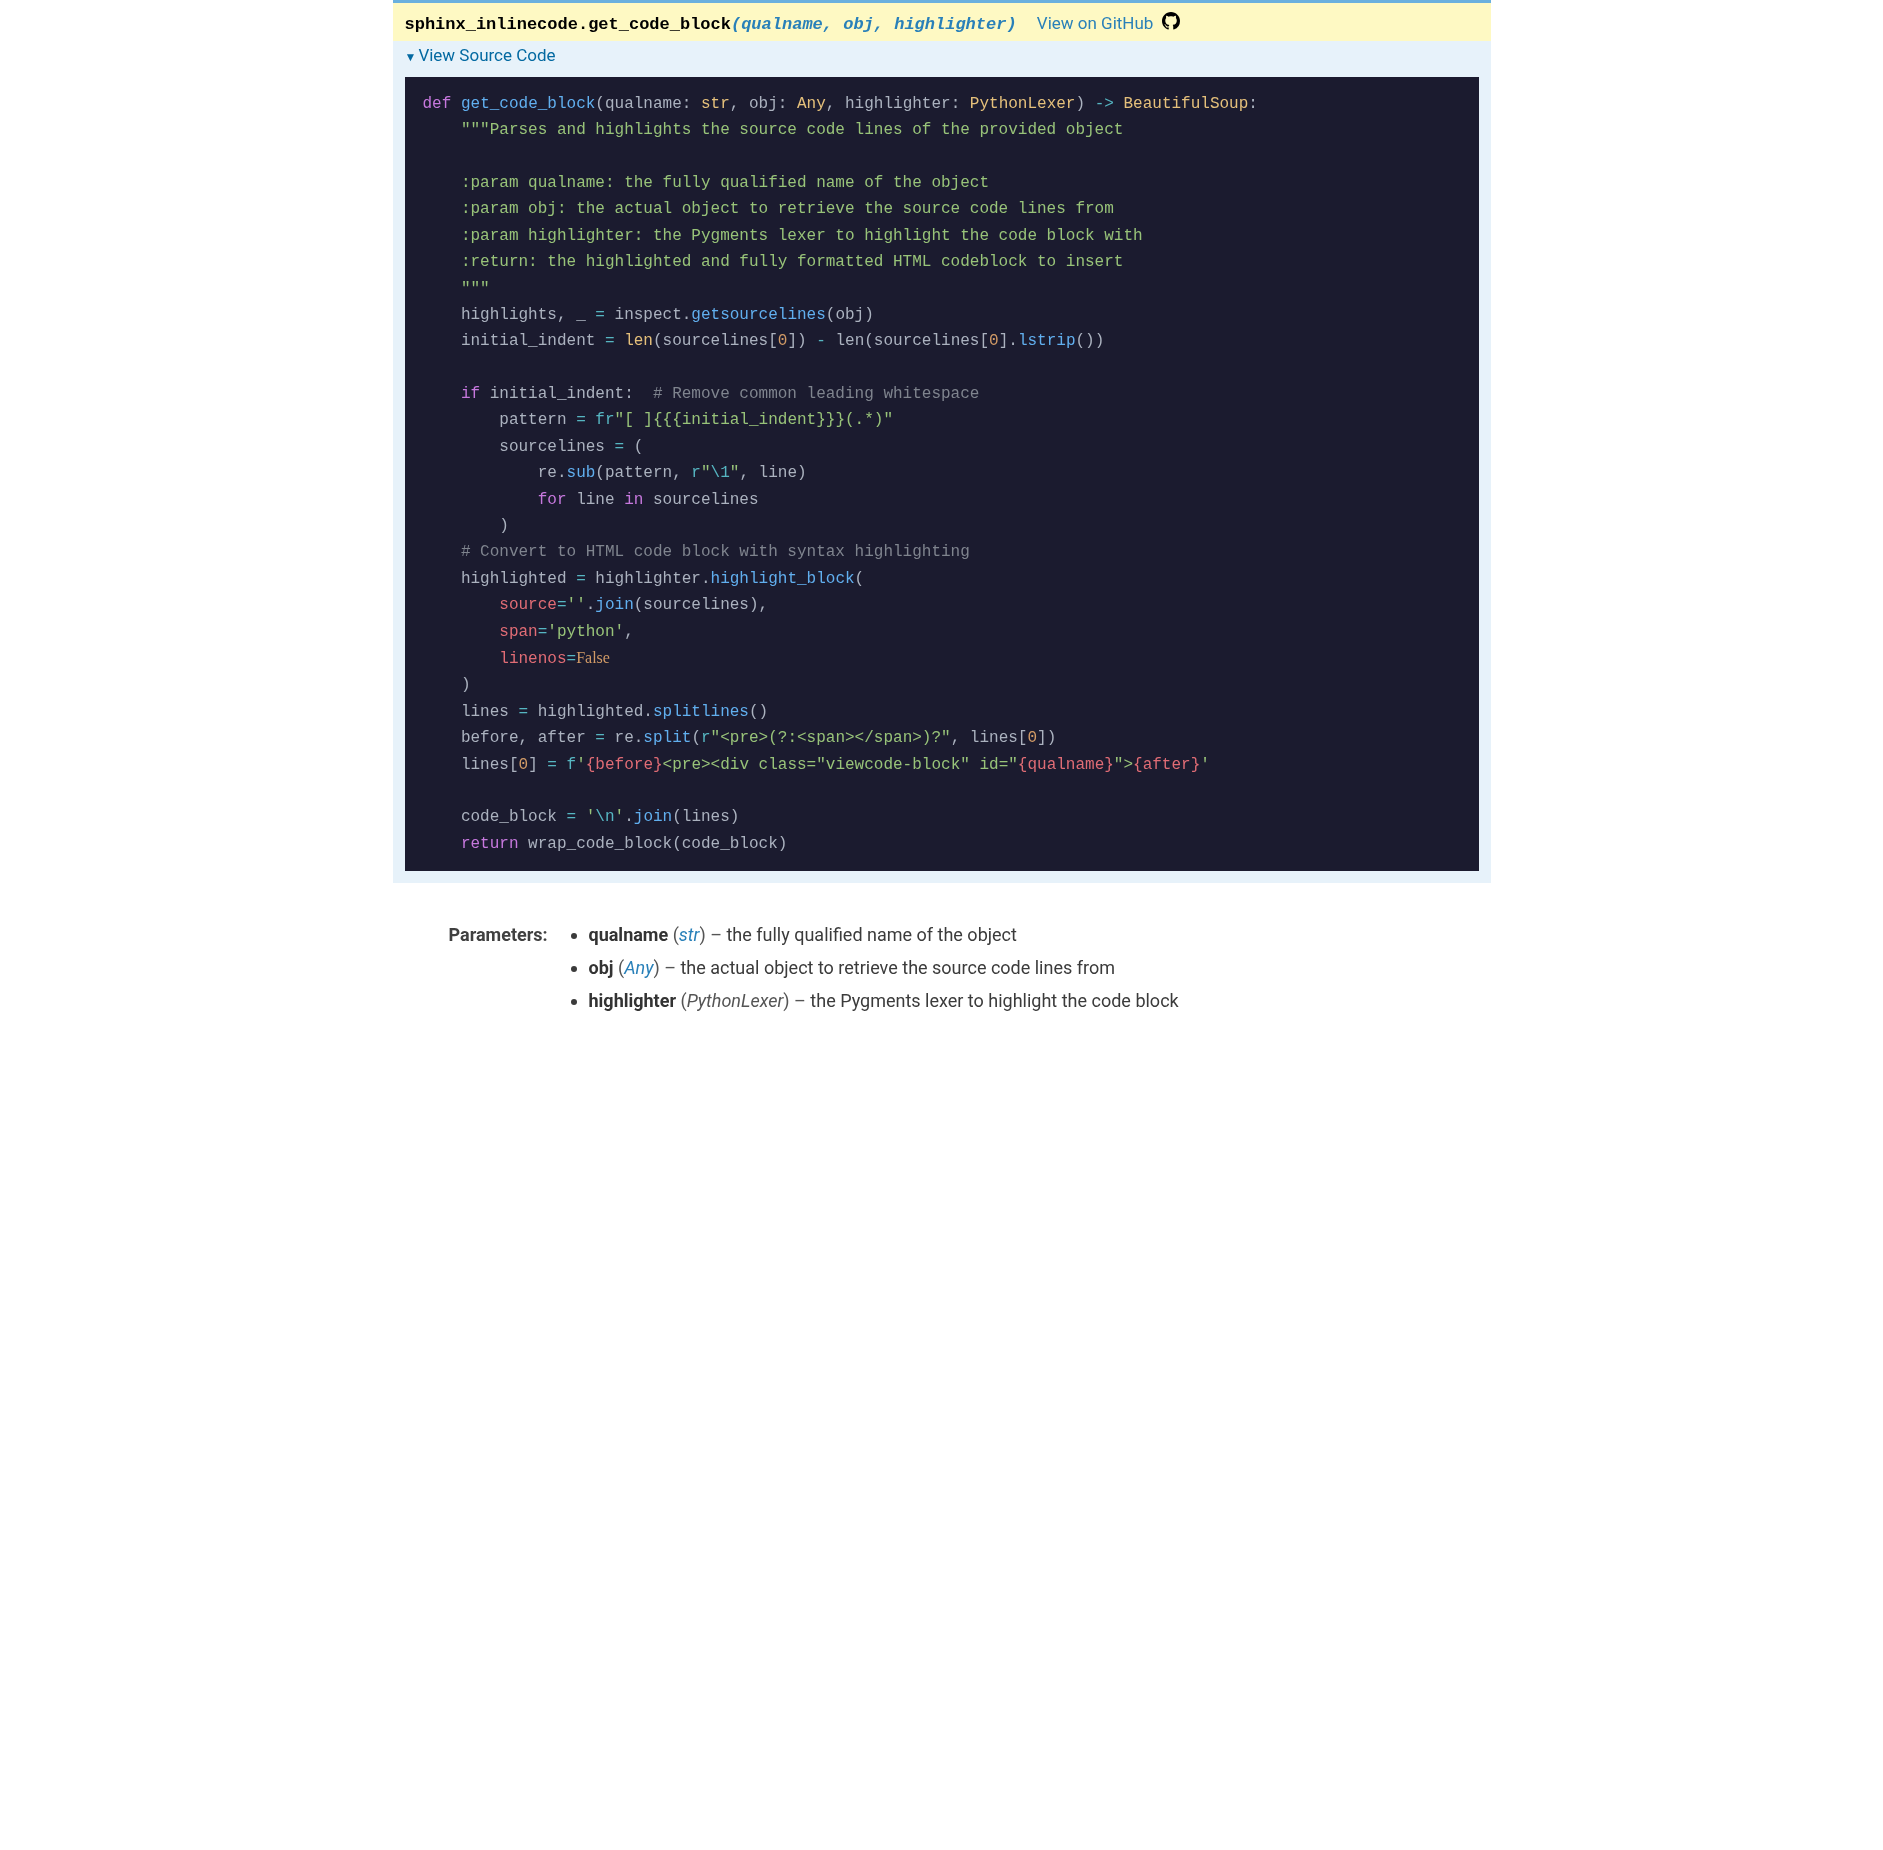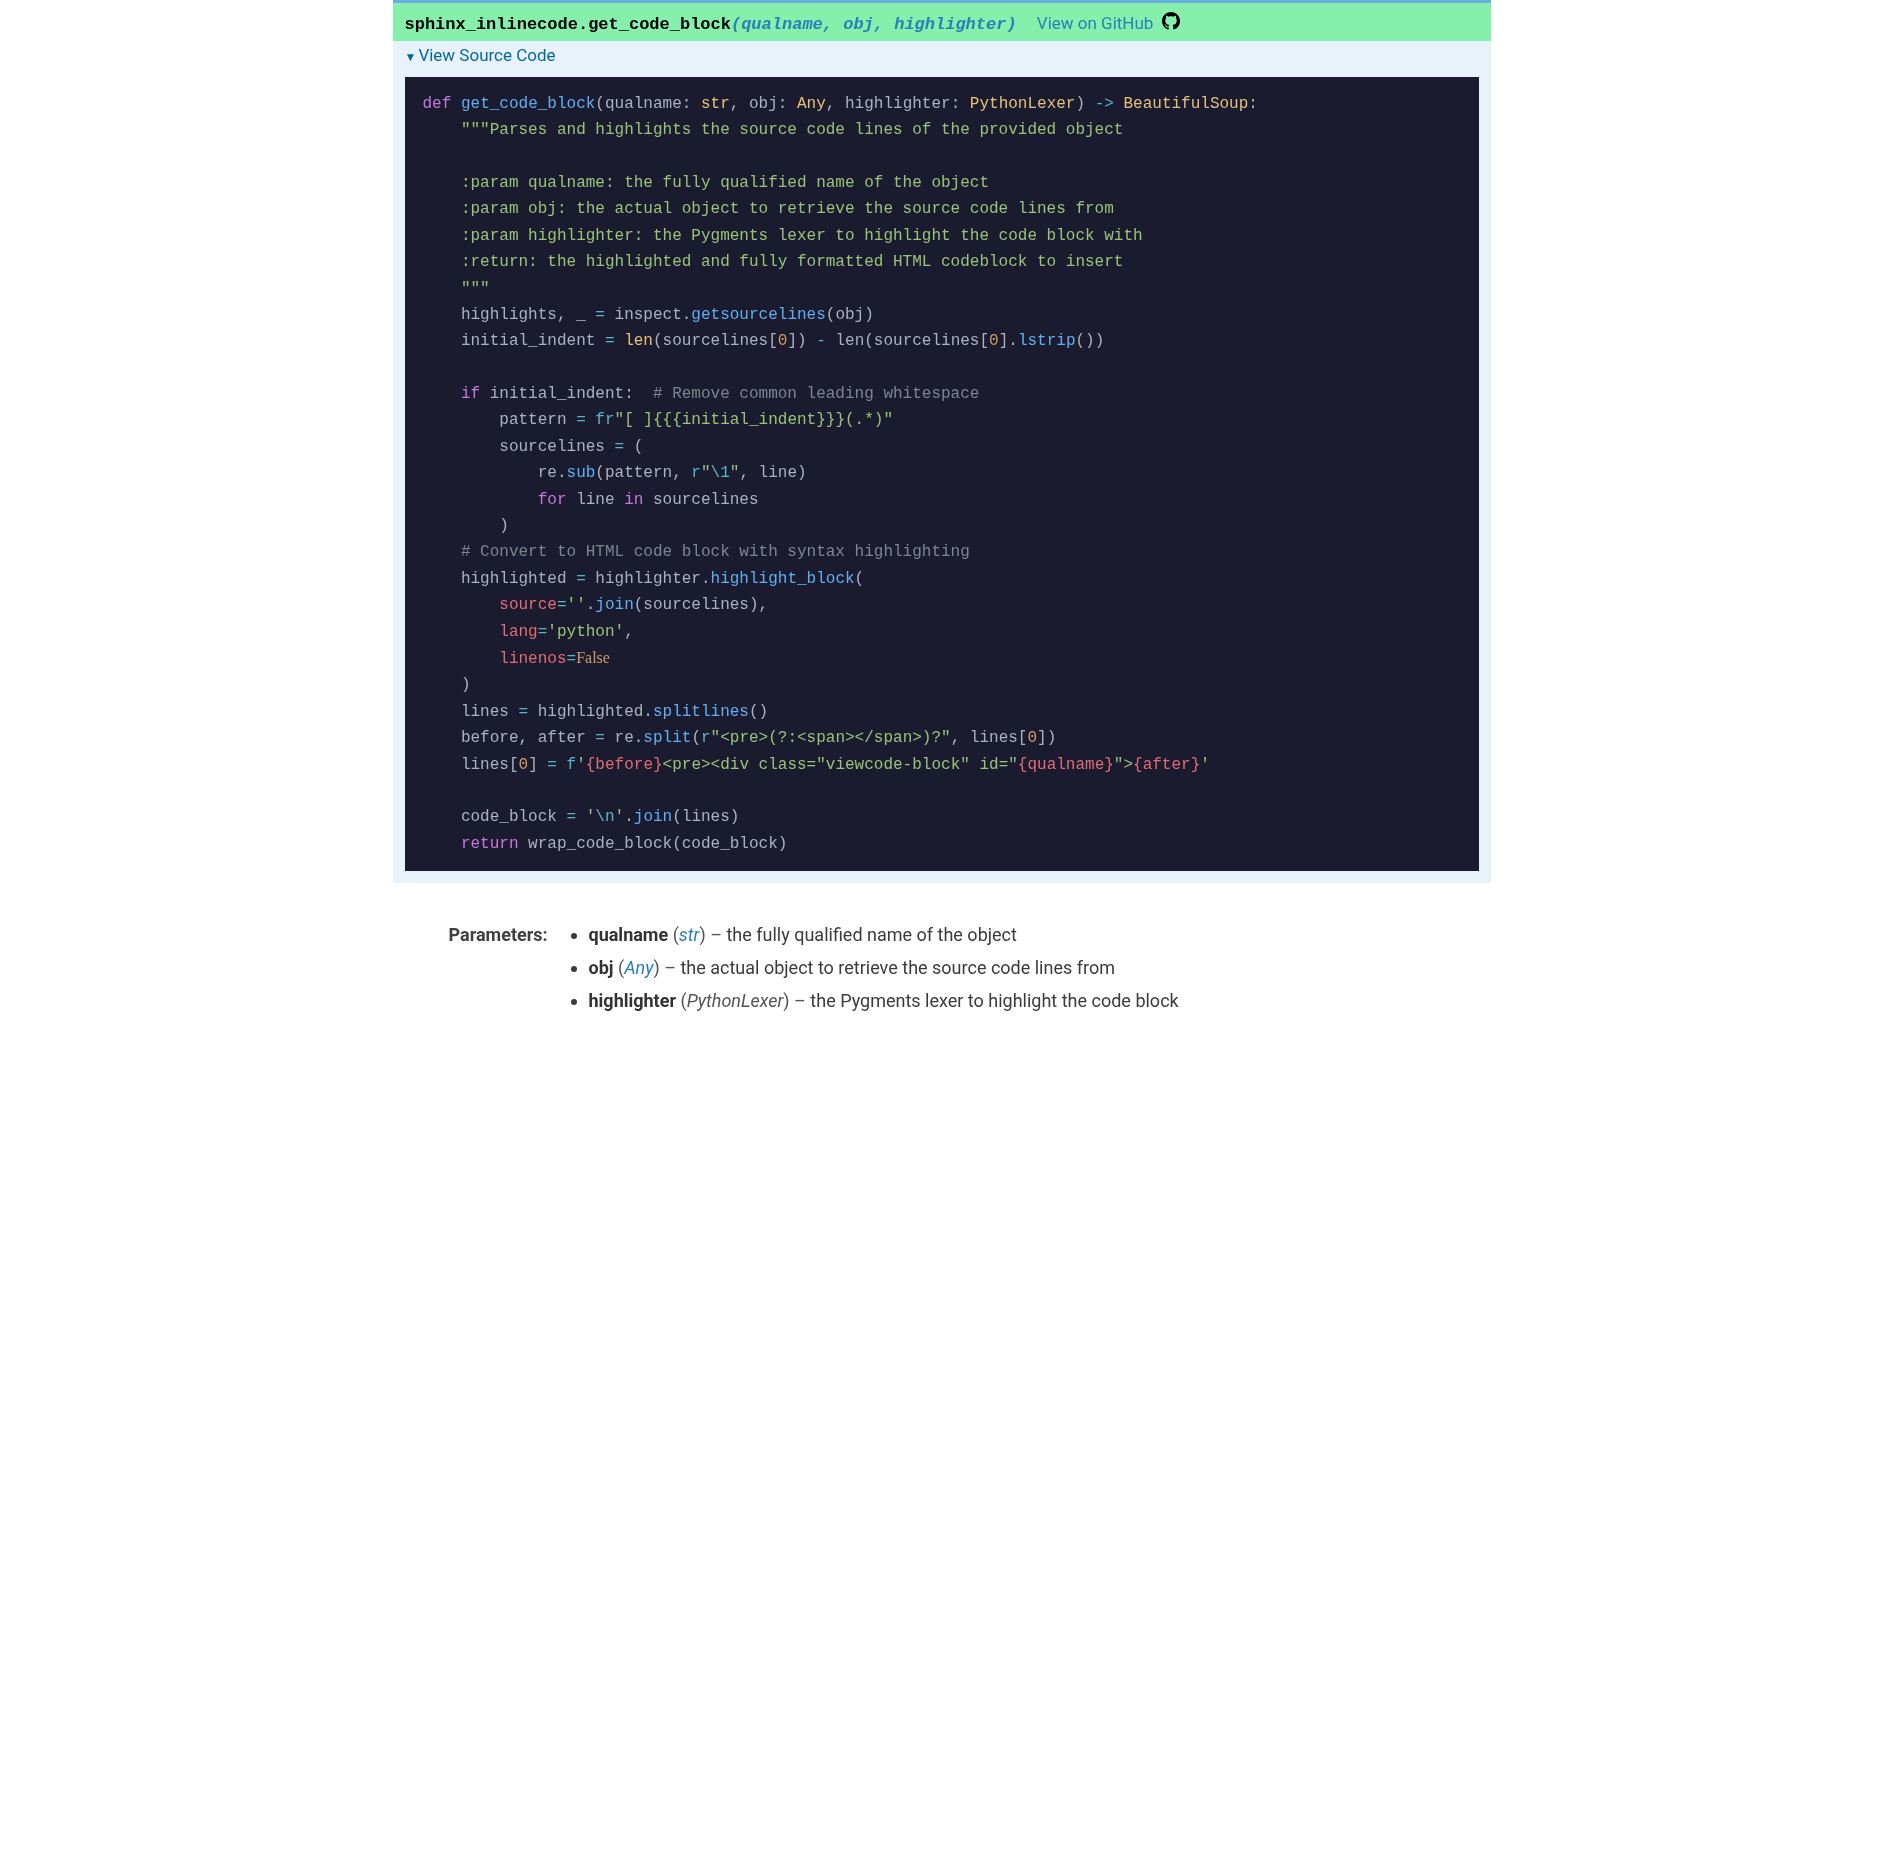--- a/index.html
+++ b/index.html
@@ -8,21 +8,21 @@
     background: #fff;
     color: #404040;
     font-size: 16px;
     line-height: 1.5;
   }
   .container {
     max-width: 1098px;
     margin: 0 auto;
   }
   .sig-header {
-    background: #86efac;
+    background: #fef9c3;
     border-top: 3px solid #6ab0de;
     padding: 8px 12px 4px 12px;
     font-family: "SFMono-Regular", Consolas, "Liberation Mono", Menlo, monospace;
     font-size: 17px;
     font-weight: 700;
     color: #000;
   }
   .sig-header .paren { color: #2980b9; font-style: italic; }
   .sig-header .params { color: #2980b9; font-style: italic; font-weight: 700; }
   .sig-header .ghlink {
@@ -150,21 +150,21 @@
 
     <span class="c-kw">if</span><span class="c-pn"> initial_indent:</span><span class="c-cm">  # Remove common leading whitespace</span>
         <span class="c-pn">pattern </span><span class="c-op">=</span> <span class="c-af">fr</span><span class="c-st">"[ ]{{{initial_indent}}}(.*)"</span>
         <span class="c-pn">sourcelines </span><span class="c-op">=</span><span class="c-pn"> (</span>
             <span class="c-pn">re</span><span class="c-pn">.</span><span class="c-fn">sub</span><span class="c-pn">(pattern, </span><span class="c-af">r</span><span class="c-st">"</span><span class="c-se">\1</span><span class="c-st">"</span><span class="c-pn">, line)</span>
             <span class="c-kw">for</span><span class="c-pn"> line </span><span class="c-kw">in</span><span class="c-pn"> sourcelines</span>
         <span class="c-pn">)</span>
     <span class="c-cm"># Convert to HTML code block with syntax highlighting</span>
     <span class="c-pn">highlighted </span><span class="c-op">=</span><span class="c-pn"> highlighter</span><span class="c-pn">.</span><span class="c-fn">highlight_block</span><span class="c-pn">(</span>
         <span class="c-id">source</span><span class="c-op">=</span><span class="c-st">''</span><span class="c-pn">.</span><span class="c-fn">join</span><span class="c-pn">(sourcelines),</span>
-        <span class="c-id">lang</span><span class="c-op">=</span><span class="c-st">'python'</span><span class="c-pn">,</span>
+        <span class="c-id">span</span><span class="c-op">=</span><span class="c-st">'python'</span><span class="c-pn">,</span>
         <span class="c-id">linenos</span><span class="c-op">=</span><span class="c-kc">False</span>
     <span class="c-pn">)</span>
     <span class="c-pn">lines </span><span class="c-op">=</span><span class="c-pn"> highlighted</span><span class="c-pn">.</span><span class="c-fn">splitlines</span><span class="c-pn">()</span>
     <span class="c-pn">before, after </span><span class="c-op">=</span><span class="c-pn"> re</span><span class="c-pn">.</span><span class="c-fn">split</span><span class="c-pn">(</span><span class="c-af">r</span><span class="c-st">"&lt;pre&gt;(?:&lt;span&gt;&lt;/span&gt;)?"</span><span class="c-pn">, lines[</span><span class="c-nu">0</span><span class="c-pn">])</span>
     <span class="c-pn">lines[</span><span class="c-nu">0</span><span class="c-pn">] </span><span class="c-op">=</span> <span class="c-af">f</span><span class="c-st">'</span><span class="c-si">{before}</span><span class="c-st">&lt;pre&gt;&lt;div class="viewcode-block" id="</span><span class="c-si">{qualname}</span><span class="c-st">"&gt;</span><span class="c-si">{after}</span><span class="c-st">'</span>
 
     <span class="c-pn">code_block </span><span class="c-op">=</span> <span class="c-st">'</span><span class="c-se">\n</span><span class="c-st">'</span><span class="c-pn">.</span><span class="c-fn">join</span><span class="c-pn">(lines)</span>
     <span class="c-kw">return</span><span class="c-pn"> wrap_code_block(code_block)</span></div>
   </div>
 

